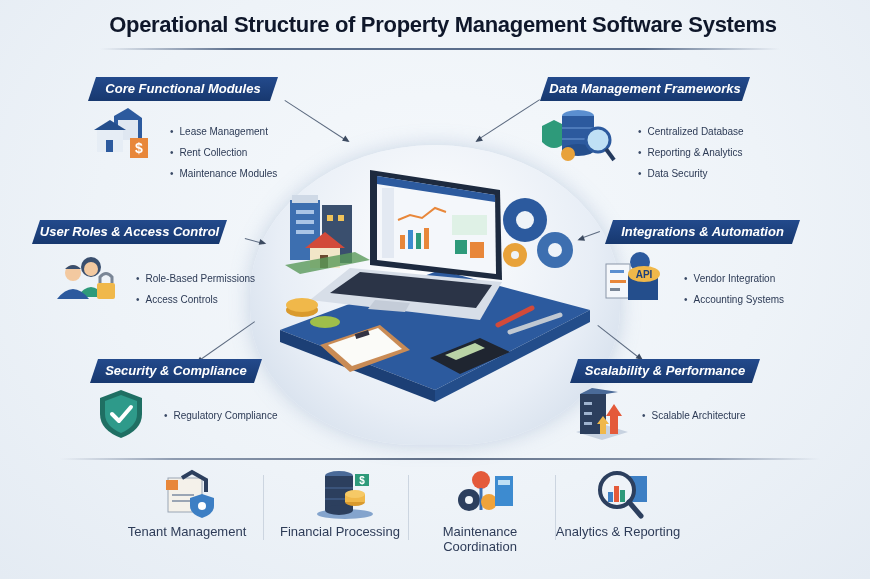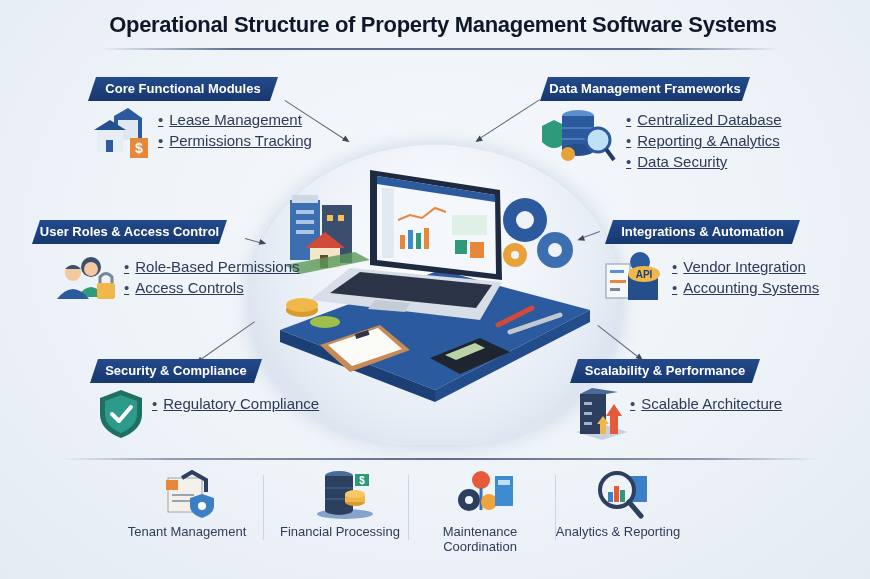--- a/index.html
+++ b/index.html
@@ -8,22 +8,22 @@
     font-family:"Liberation Sans", sans-serif;color:#2a3550;}
   .title{position:absolute;left:0;width:870px;top:12px;text-align:center;
     font-size:22px;font-weight:bold;color:#0f172a;letter-spacing:-0.3px;padding-left:8px;}
   .title-rule{position:absolute;left:100px;width:680px;top:48px;height:2px;
     background:linear-gradient(90deg,rgba(60,80,110,0) 0%,#5b6e8c 20%,#5b6e8c 80%,rgba(60,80,110,0) 100%);}
 
   .panel{position:absolute;}
   .bar{position:absolute;height:24px;background:linear-gradient(180deg,#234a8c,#17386f);
     color:#fff;font-weight:bold;font-size:13px;line-height:24px;text-align:center;
     clip-path:polygon(8px 0,100% 0,calc(100% - 8px) 100%,0 100%);
-    box-shadow:0 2px 3px rgba(0,0,0,.2);white-space:nowrap;}
-  .bullets{position:absolute;list-style:none;margin:0;padding:0;font-size:15px;color:#2c3a55;text-decoration:underline;}
+    box-shadow:0 2px 3px rgba(0,0,0,.2);white-space:nowrap;font-style:italic;}
+  .bullets{position:absolute;list-style:none;margin:12px;padding:0;font-size:10px;color:#2c3a55;}
   .bullets li{height:21px;line-height:21px;white-space:nowrap;}
   .bullets li:before{content:"•";margin-right:6px;color:#3a4a66;}
   .picon{position:absolute;}
 
   .arrow{position:absolute;height:1px;background:#5d6b80;transform-origin:0 0;}
   .arrow:after{content:"";position:absolute;right:-2px;top:-3px;border-left:7px solid #3c4a60;
     border-top:3.5px solid transparent;border-bottom:3.5px solid transparent;}
 
   .dome{position:absolute;left:250px;top:145px;width:370px;height:300px;border-radius:50% 50% 45% 45%;
     background:radial-gradient(ellipse at 50% 35%,#ffffff 0%,#e8eef6 60%,#c9d6e6 100%);
@@ -126,21 +126,22 @@
     <polygon points="22,8 36,0 50,10 50,32 22,32" fill="#2c5a9e"></polygon>
     <rect x="26" y="12" width="20" height="20" fill="#dfe7f1"></rect>
     <polygon points="2,22 18,12 34,22" fill="#244e8c"></polygon>
     <rect x="5" y="22" width="26" height="22" fill="#e6edf5"></rect>
     <rect x="14" y="32" width="7" height="12" fill="#2c5a9e"></rect>
     <rect x="38" y="30" width="18" height="20" fill="#e8873a"></rect>
     <text x="47" y="45" font-size="14" fill="#fff" text-anchor="middle" font-family="Liberation Sans, sans-serif" font-weight="bold">$</text>
   </svg>
   <ul class="bullets" style="left:158px;top:109px">
     <li>Lease Management</li>
-    <li>Permissions Tracking</li>
+    <li>Rent Collection</li>
+    <li>Maintenance Modules</li>
   </ul>
 </div>
 
 <div class="panel">
   <div class="bar" style="left:540px;top:77px;width:210px">Data Management Frameworks</div>
   <svg class="picon" style="left:540px;top:106px" width="80" height="62" viewBox="0 0 80 62">
     <path d="M2,20 L14,14 L26,20 L26,36 Q14,48 2,36 Z" fill="#2e9a7a"></path>
     <ellipse cx="38" cy="10" rx="16" ry="6" fill="#5b8fd0"></ellipse>
     <rect x="22" y="10" width="32" height="34" fill="#2c5a9e"></rect>
     <ellipse cx="38" cy="44" rx="16" ry="6" fill="#244e8c"></ellipse>

